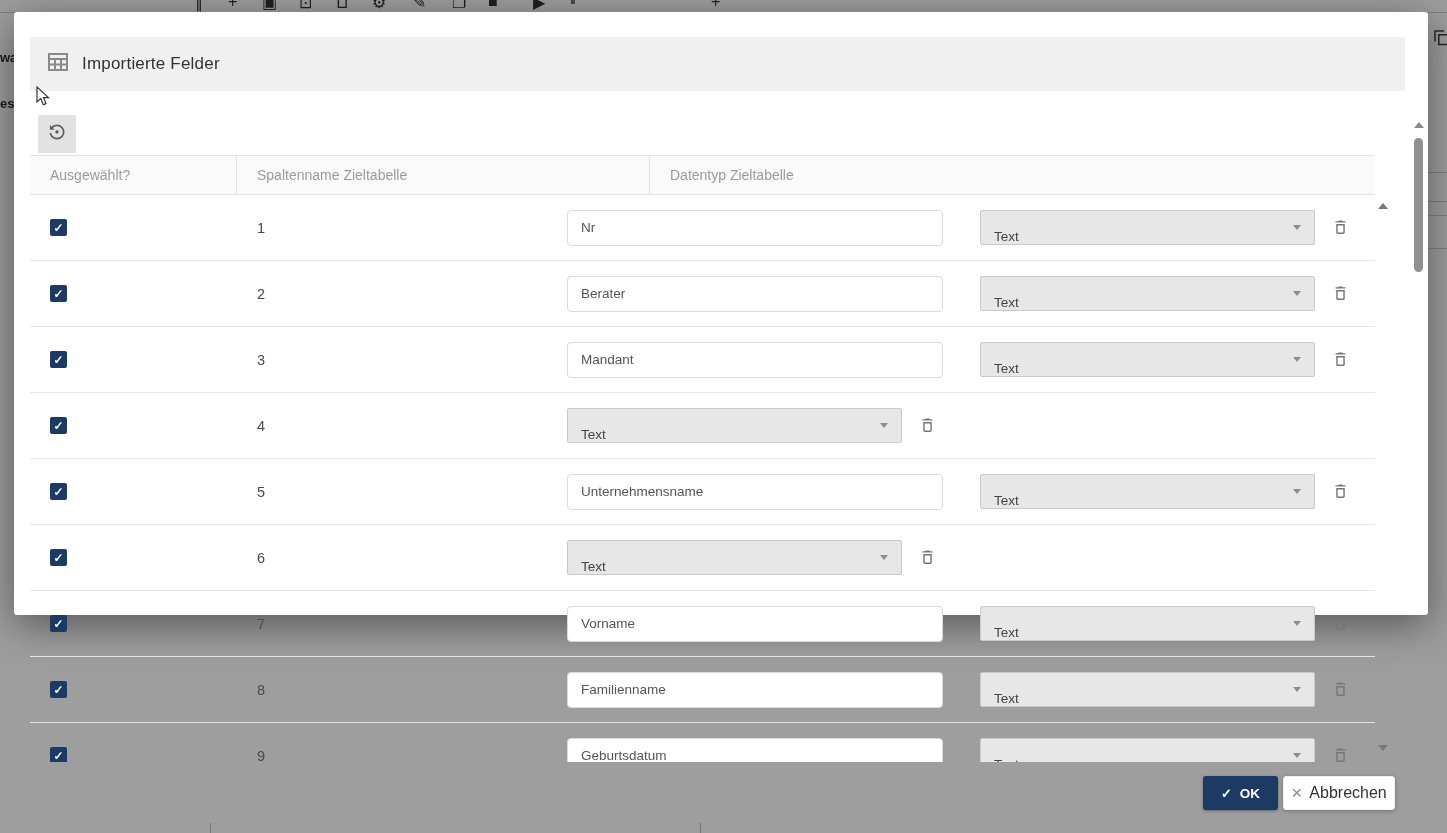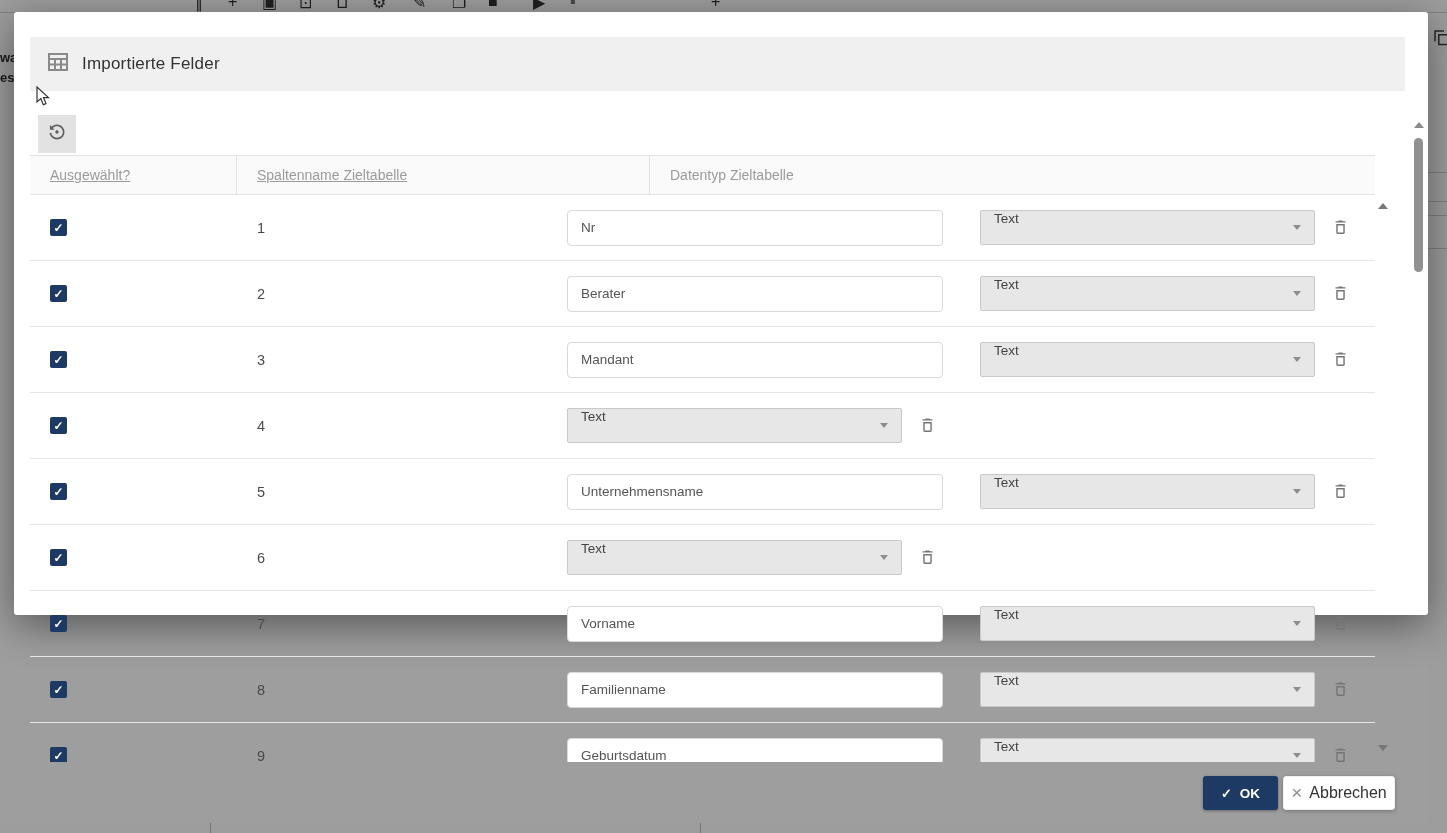--- a/index.html
+++ b/index.html
@@ -29,39 +29,39 @@
     background:#f0f0f0; display:flex; align-items:center; padding-left:18px; }
   .titlebar .ttl { margin-left:14px; font-size:17px; color:#333; letter-spacing:0.2px; }
 
   .reset-btn { position:absolute; left:24px; top:103px; width:38px; height:38px;
     background:#e2e2e2; display:flex; align-items:center; justify-content:center; cursor:pointer; }
 
   .thead { position:absolute; left:16px; top:143px; width:1345px; height:40px;
     background:#fafafa; border-top:1px solid #e2e2e2; border-bottom:1px solid #e2e2e2;
     display:flex; align-items:center; color:#9b9b9b; font-size:14px; }
   .thead .hc { padding-left:20px; height:100%; display:flex; align-items:center; }
-  .thead .hc1, .thead .hc2, .thead .hc3 { border-right:1px solid #e2e2e2;text-decoration:underline; }
+  .thead .hc1, .thead .hc2, .thead .hc3 { border-right:1px solid #e2e2e2; }
 
   .col1 { width:207px; } .col2 { width:310px; } .col3 { width:413px; } .col4 { width:415px; }
 
   .tbody { position:absolute; left:16px; top:183px; width:1345px; height:567px; overflow:hidden; }
   .trow { display:flex; align-items:center; height:66px; border-bottom:1px solid #e6e6e6; }
   .cell { padding-left:20px; display:flex; align-items:center; }
   .posnum { font-size:14.5px; color:#4a4a4a; }
 
   .cb { width:17px; height:17px; background:#1c3a63; border-radius:2px;
     display:flex; align-items:center; justify-content:center; cursor:pointer; }
   .cb .mark { color:#fff; font-size:12px; font-weight:bold; line-height:1; }
 
   .tinput { width:376px; height:36px; border:1px solid #d9d9d9; border-radius:4px;
     padding:0 13px; font-size:13.5px; color:#555; outline:none; background:#fff;
     font-family:"Liberation Sans", sans-serif; }
 
   .dropdown { position:relative; width:335px; height:35px; background:#e7e7e7;
-    border:1px solid #c9c9c9; border-radius:2px; display:flex; align-items:flex-start;
+    border:1px solid #c9c9c9; border-radius:2px; display:flex; align-items:flex-end;
     padding:0 13px; font-size:13.5px; color:#444; cursor:pointer; }
   .dropdown .caret { position:absolute; right:13px; top:14px; width:0; height:0;
     border-left:4.5px solid transparent; border-right:4.5px solid transparent;
     border-top:5.5px solid #8d8d8d; }
 
   .trash { margin-left:17px; cursor:pointer; display:flex; align-items:center; }
 
   .arr { position:absolute; width:0; height:0; cursor:pointer; }
   .arr-up-inner { left:1364px; top:191px; border-left:5px solid transparent;
     border-right:5px solid transparent; border-bottom:6px solid #777; }
@@ -101,21 +101,21 @@
       <span class="bgicon" style="left: 413px;">✎</span>
       <span class="bgicon" style="left: 452px;">❐</span>
       <span class="bgicon" style="left: 488px;">■</span>
       <span class="bgicon" style="left: 533px;">▶</span>
       <span class="bgicon" style="left: 570px; color: rgb(119, 119, 119);">▪</span>
       <span class="bgicon" style="left: 711px;">+</span>
     </div>
 
   <div class="bg-left-frags">
     <span class="bg-frag" style="top:50px">wa</span>
-    <span class="bg-frag" style="top:70px">es</span>
+    <span class="bg-frag" style="top:96px">es</span>
   </div>
 
   <div class="bg-right">
     <span class="panel-icon">
       <svg width="18" height="18" viewBox="0 0 24 24" fill="none" stroke="#3f3f3f" stroke-width="2">
         <rect x="9" y="9" width="12" height="13"></rect>
           <path d="M16 4H4v14"></path>
       </svg>
     </span>
     <div class="hline" style="top:159px"></div>

